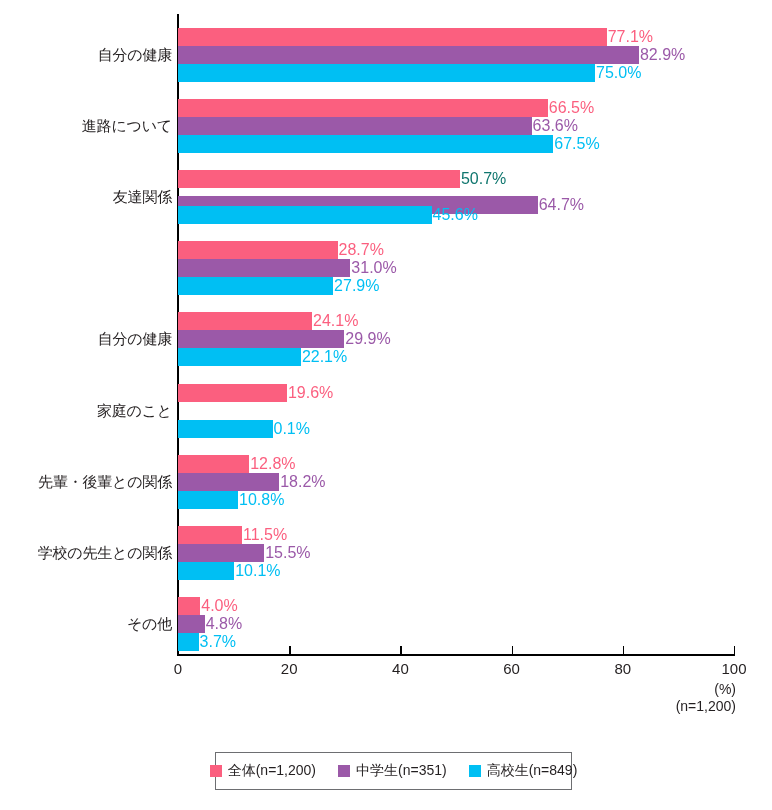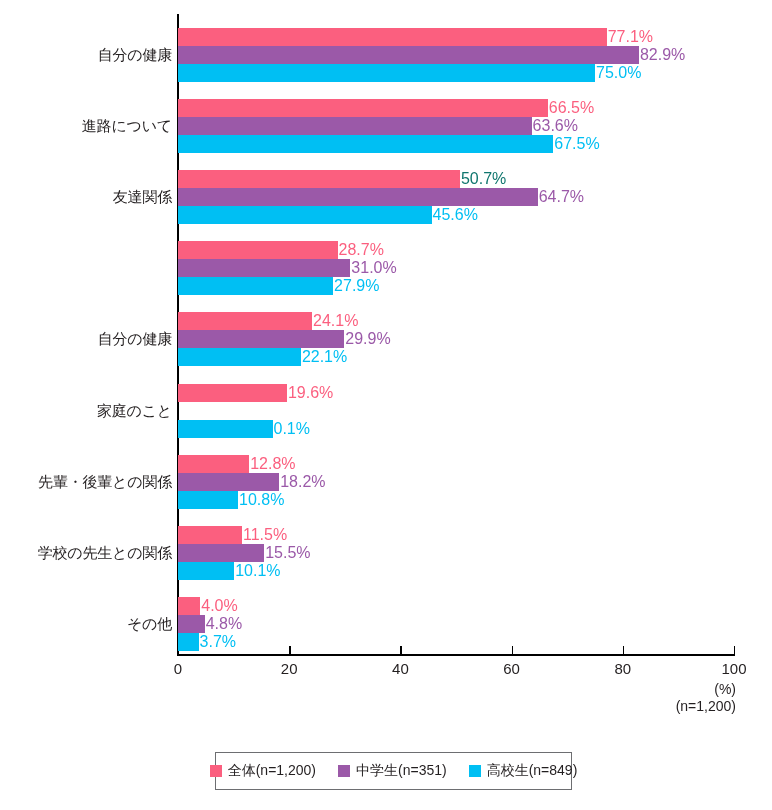--- a/index.html
+++ b/index.html
@@ -204,21 +204,21 @@
           <div class="bar" style="width: 375.3px; background: rgb(0, 191, 243);"></div>
           <div class="bar-value" style="left: 375.3px; color: rgb(0, 191, 243);">67.5%</div>
         </div>
       </div>
       <div class="cat-group" style="top: 170.2px; height: 54px;">
         <div class="cat-label">友達関係</div>
         <div class="bar-row" style="top: 0px;">
           <div class="bar" style="width: 281.892px; background: rgb(251, 95, 127);"></div>
           <div class="bar-value" style="left: 281.892px; color: #0f766e;">50.7%</div>
         </div>
-        <div class="bar-row" style="top: 18px;">
+        <div class="bar-row" style="top: 26px;">
           <div class="bar" style="width: 359.732px; background: rgb(155, 89, 168);"></div>
           <div class="bar-value" style="left: 359.732px; color: rgb(155, 89, 168);">64.7%</div>
         </div>
         <div class="bar-row" style="top: 36px;">
           <div class="bar" style="width: 253.536px; background: rgb(0, 191, 243);"></div>
           <div class="bar-value" style="left: 253.536px; color: rgb(0, 191, 243);">45.6%</div>
         </div>
       </div>
       <div class="cat-group" style="top: 241.3px; height: 54px;">
         <div class="bar-row" style="top: 0px;">

